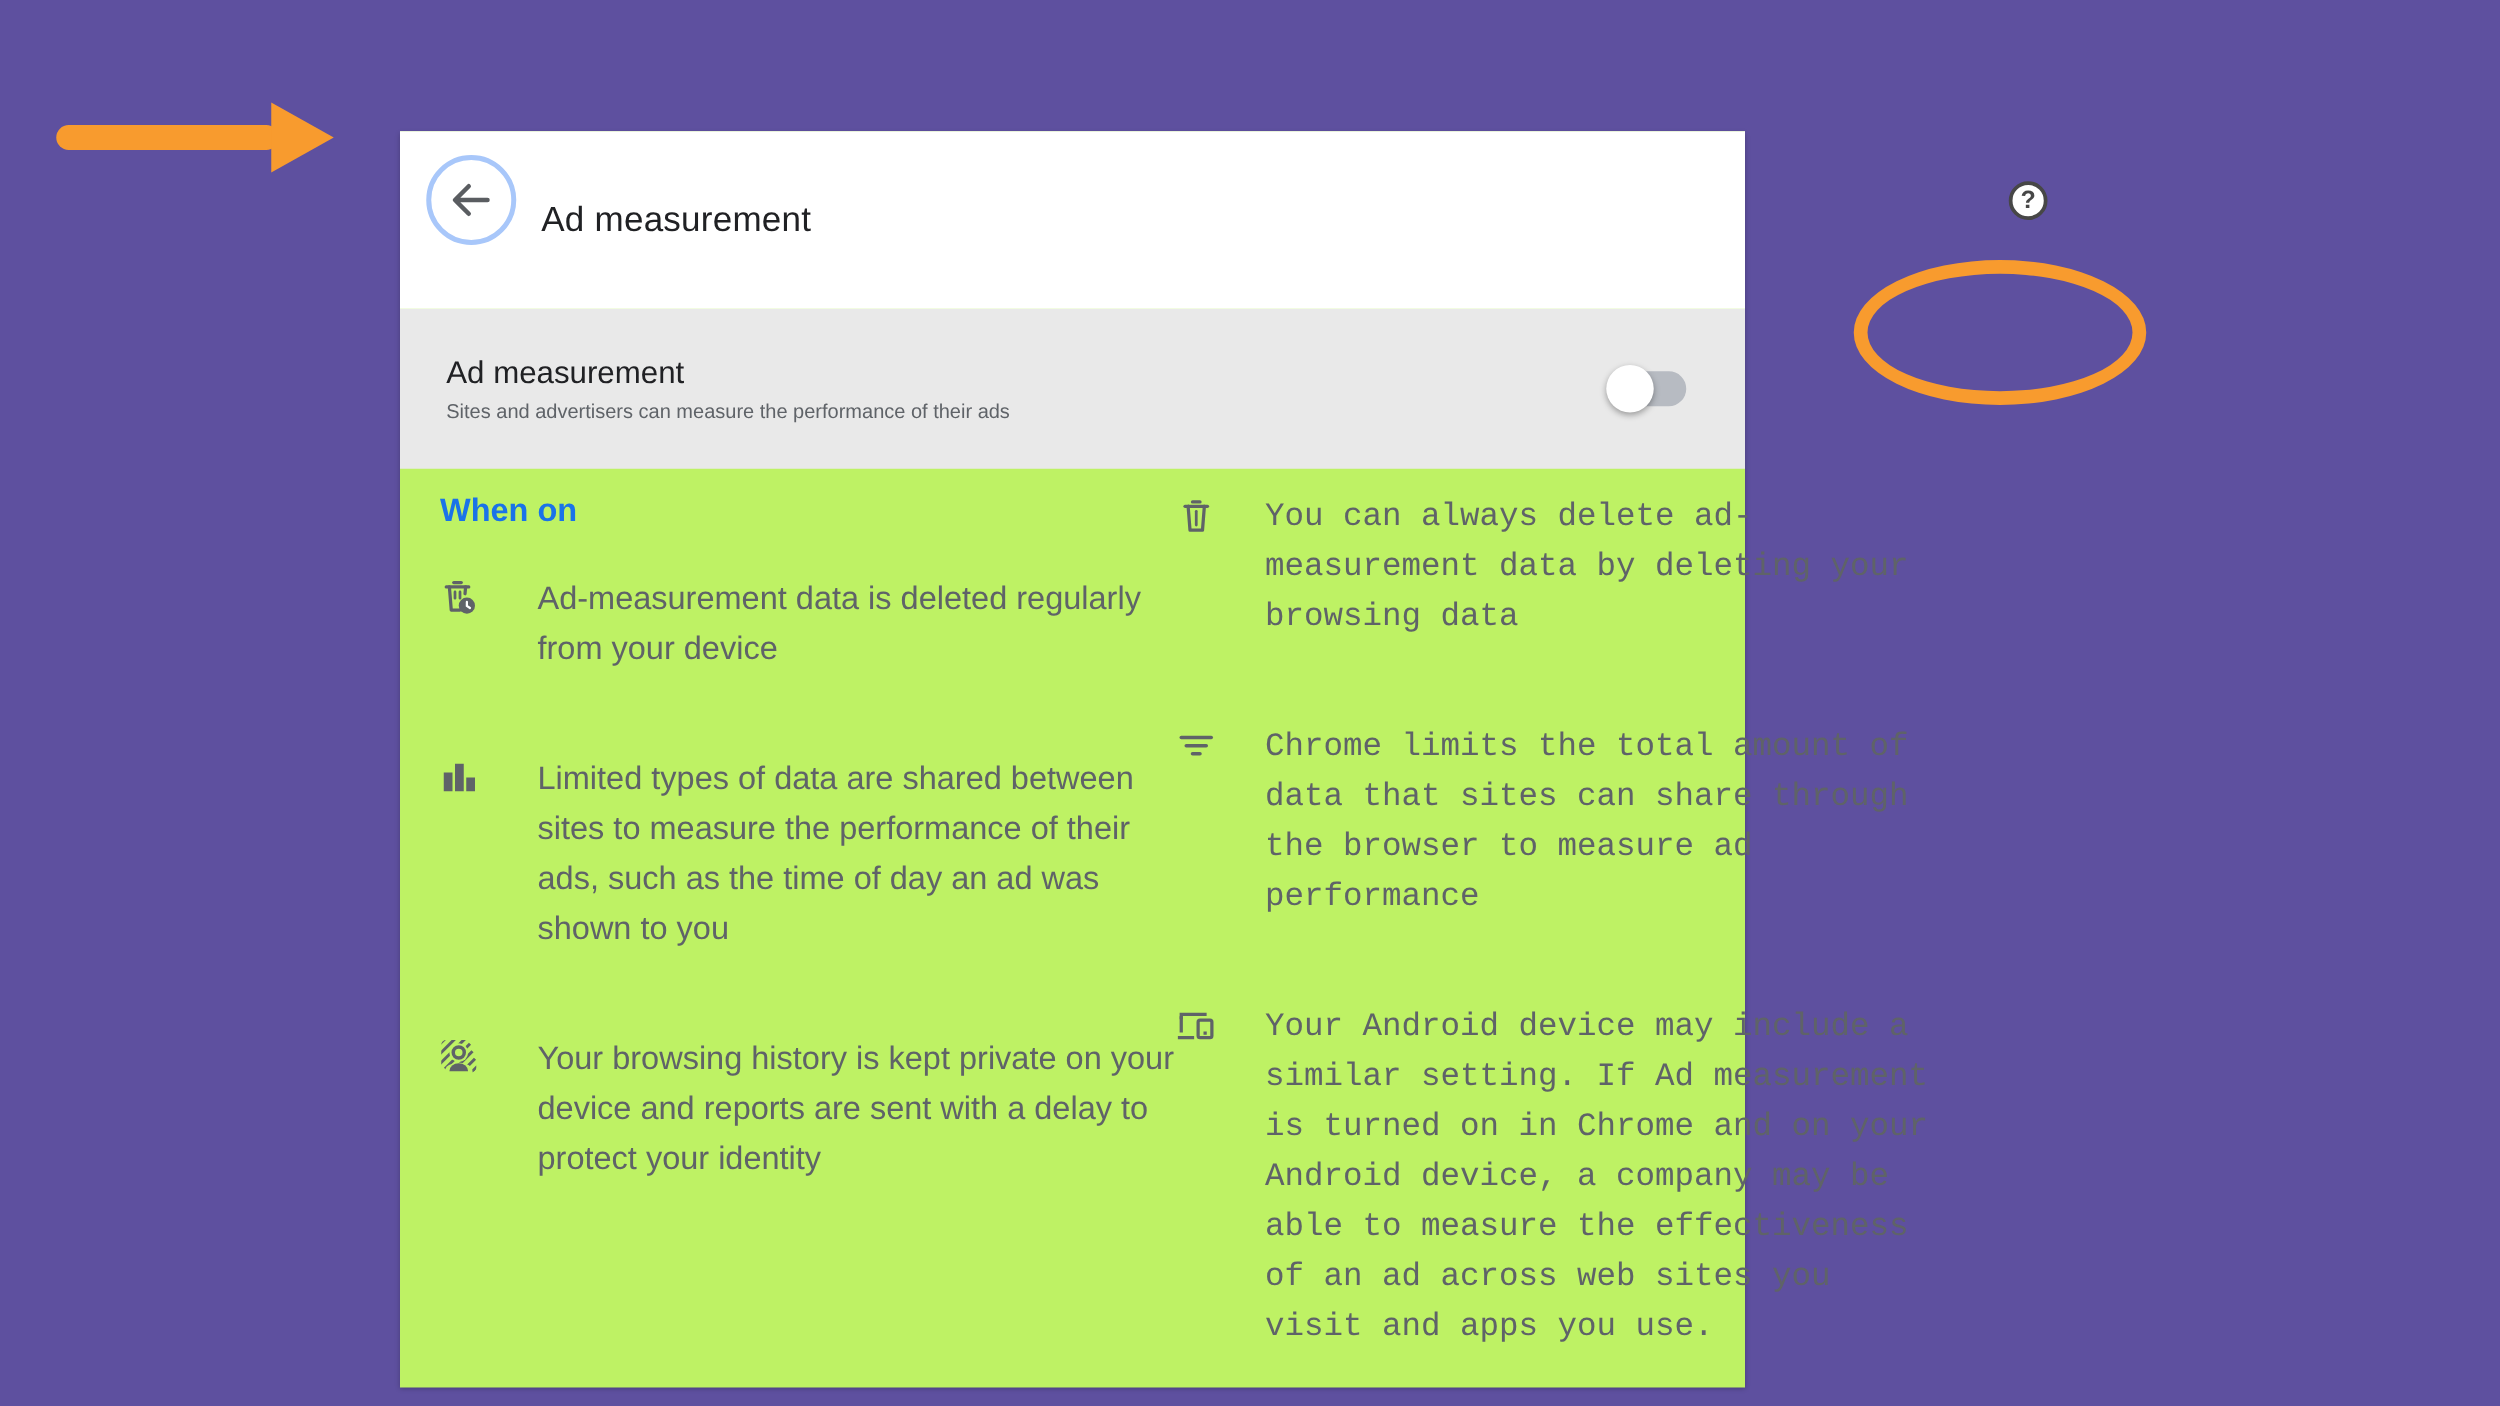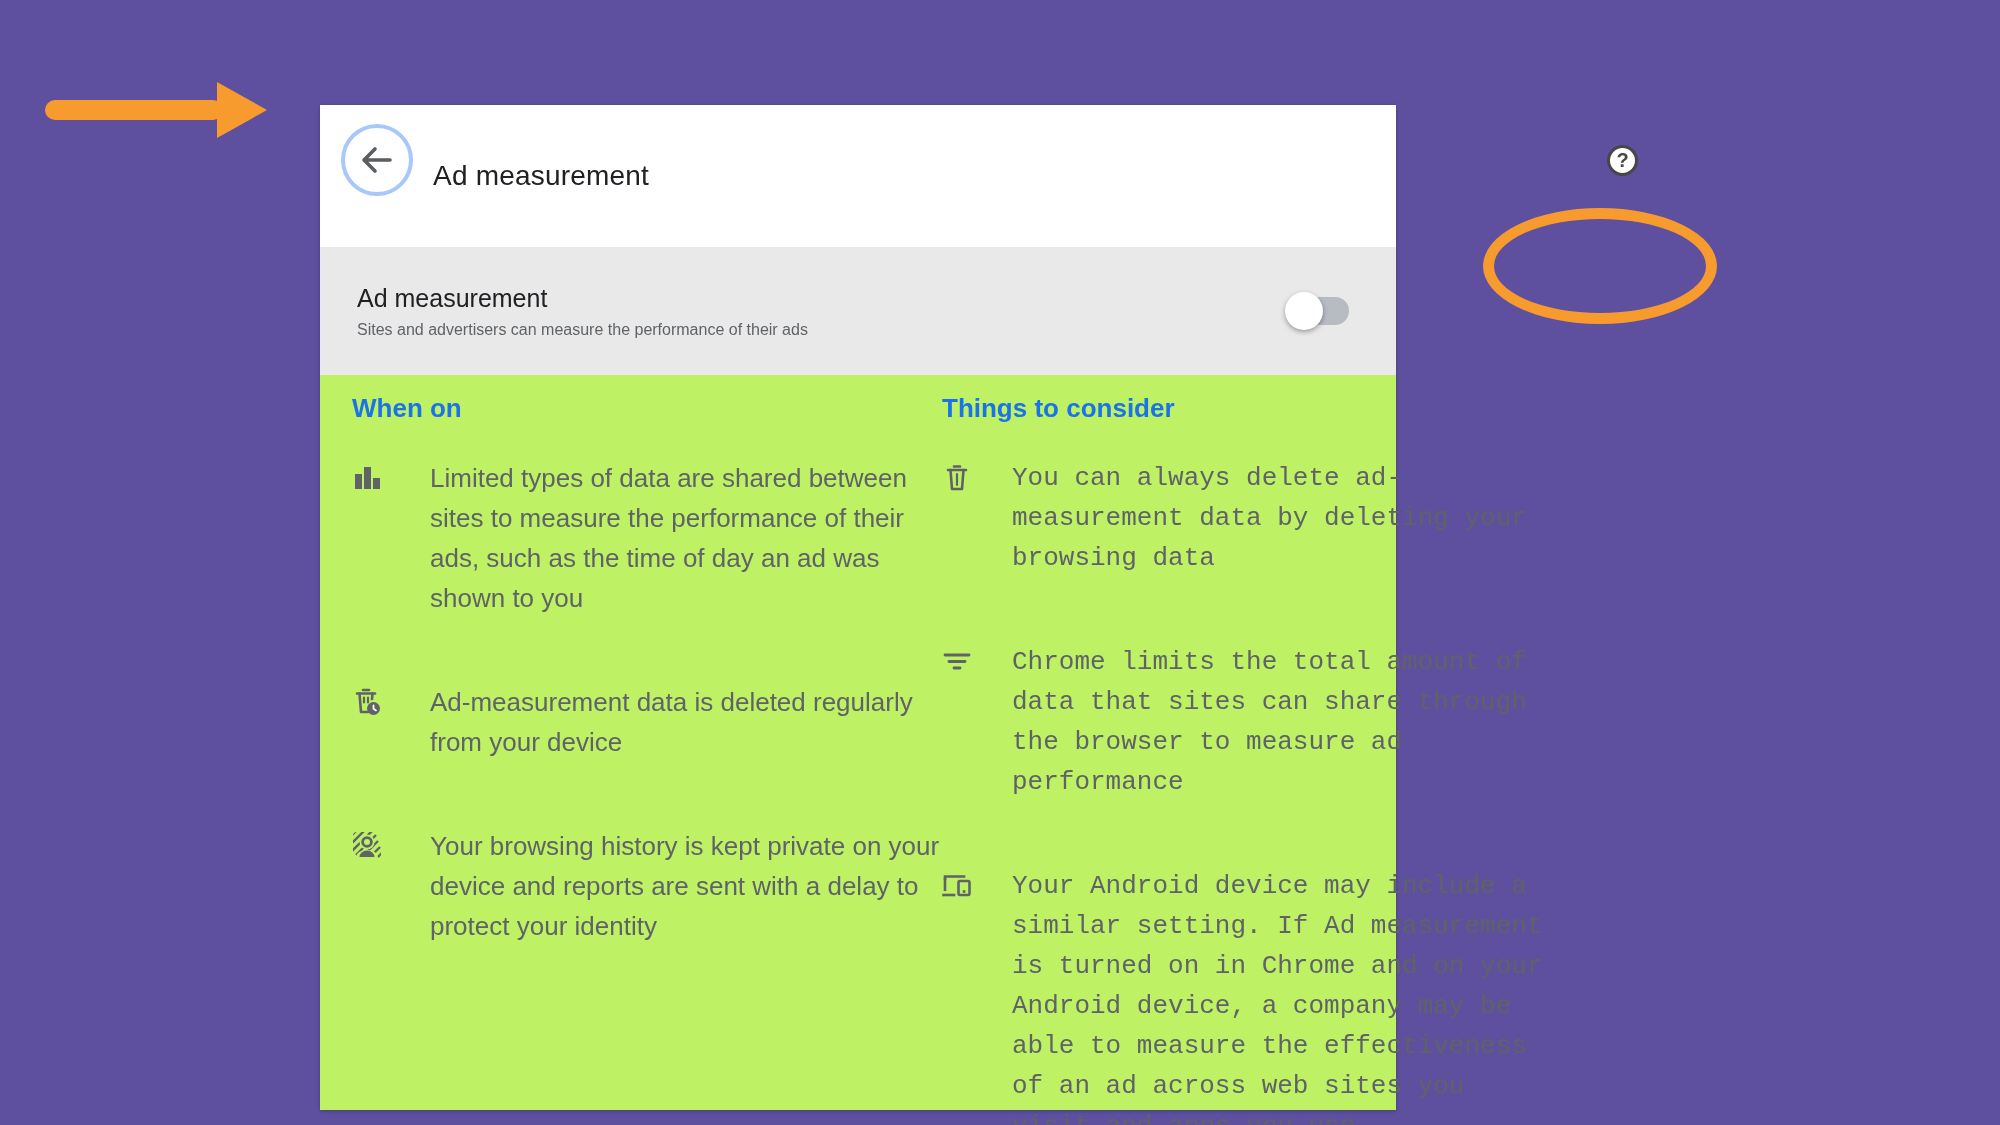--- a/index.html
+++ b/index.html
@@ -128,43 +128,43 @@
   </div>
 
   <div class="columns">
 
     <div class="col-left">
       <div class="col-heading">When on</div>
 
       <div class="item">
         <div class="icon-box">
           <svg width="30" height="30" viewBox="0 0 30 30">
-            <rect x="3" y="11" width="7" height="15" fill="#5f6368"></rect>
-            <rect x="12" y="4" width="7" height="22" fill="#5f6368"></rect>
-            <rect x="21" y="15" width="7" height="11" fill="#5f6368"></rect>
-          </svg>
-        </div>
-        <div class="icon-text-gap"></div>
-        <div class="item-text">Limited types of data are shared between sites to measure the performance of their ads, such as the time of day an ad was shown to you</div>
-      </div>
-
-      <div class="item">
-        <div class="icon-box">
-          <svg width="30" height="30" viewBox="0 0 30 30">
             <path d="M11 3 h6" stroke="#5f6368" stroke-width="2.6" stroke-linecap="round" fill="none"></path>
             <path d="M5 6.5 h18" stroke="#5f6368" stroke-width="2.6" stroke-linecap="round" fill="none"></path>
             <path d="M7.5 6.5 L9 25 h7" stroke="#5f6368" stroke-width="2.6" stroke-linecap="round" stroke-linejoin="round" fill="none"></path>
             <path d="M20.5 6.5 L20 12" stroke="#5f6368" stroke-width="2.6" stroke-linecap="round" fill="none"></path>
             <path d="M12 10.5 v5 M16 10.5 v5" stroke="#5f6368" stroke-width="2.2" stroke-linecap="round" fill="none"></path>
             <circle cx="21.5" cy="21.5" r="6.5" fill="#5f6368"></circle>
             <path d="M21.5 18.5 v3.3 l2.5 1.6" stroke="#ffffff" stroke-width="1.8" stroke-linecap="round" fill="none"></path>
           </svg>
         </div>
         <div class="icon-text-gap"></div>
         <div class="item-text">Ad-measurement data is deleted regularly from your device</div>
+      </div>
+
+      <div class="item">
+        <div class="icon-box">
+          <svg width="30" height="30" viewBox="0 0 30 30">
+            <rect x="3" y="11" width="7" height="15" fill="#5f6368"></rect>
+            <rect x="12" y="4" width="7" height="22" fill="#5f6368"></rect>
+            <rect x="21" y="15" width="7" height="11" fill="#5f6368"></rect>
+          </svg>
+        </div>
+        <div class="icon-text-gap"></div>
+        <div class="item-text">Limited types of data are shared between sites to measure the performance of their ads, such as the time of day an ad was shown to you</div>
       </div>
 
       <div class="item">
         <div class="icon-box">
           <svg width="30" height="30" viewBox="0 0 30 30">
             <defs>
               <clipPath id="pp-clip">
                   <rect x="1" y="1" width="28" height="26" rx="4"></rect>
                 </clipPath>
               <mask id="pp-mask">
@@ -179,21 +179,20 @@
             <circle cx="15" cy="11" r="4.4" fill="none" stroke="#5f6368" stroke-width="2.8"></circle>
             <path d="M7.5 26 a7.5 6.5 0 0 1 15 0 z" fill="#5f6368"></path>
           </svg>
         </div>
         <div class="icon-text-gap"></div>
         <div class="item-text">Your browsing history is kept private on your device and reports are sent with a delay to protect your identity</div>
       </div>
     </div>
 
     <div class="col-right">
-      <div class="col-heading">Things to consider</div>
 
       <div class="item">
         <div class="icon-box">
           <svg width="30" height="30" viewBox="0 0 30 30">
             <path d="M12 3.5 h6" stroke="#5f6368" stroke-width="2.6" stroke-linecap="round" fill="none"></path>
             <path d="M6 7 h18" stroke="#5f6368" stroke-width="2.6" stroke-linecap="round" fill="none"></path>
             <path d="M8.5 7 L10 26 h10 L21.5 7" stroke="#5f6368" stroke-width="2.6" stroke-linecap="round" stroke-linejoin="round" fill="none"></path>
             <path d="M15 11 v11" stroke="#5f6368" stroke-width="2.2" stroke-linecap="round" fill="none"></path>
           </svg>
         </div>

